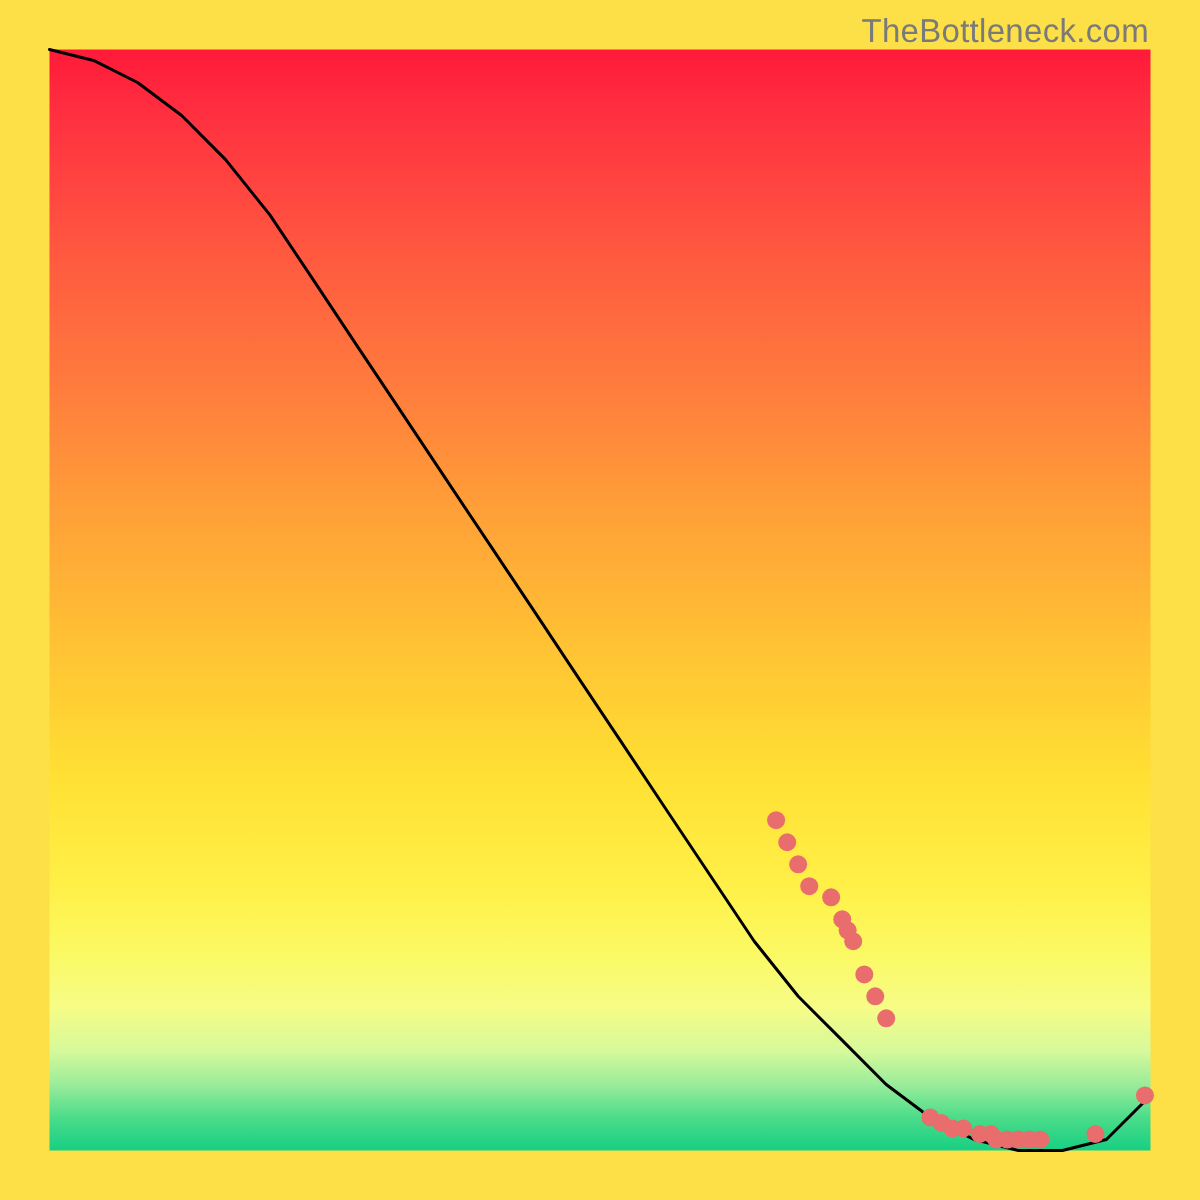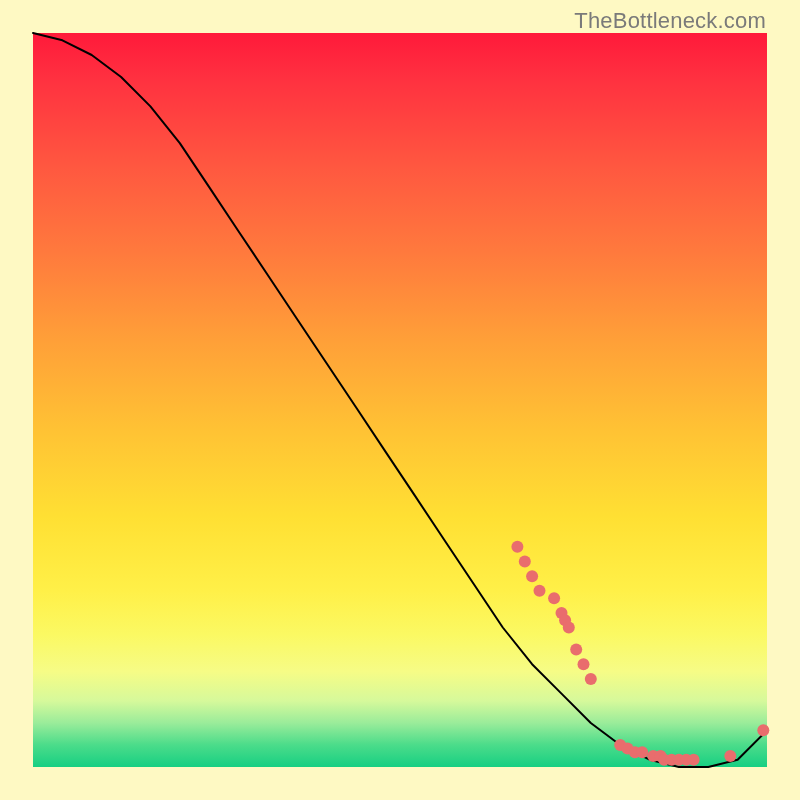--- a/index.html
+++ b/index.html
@@ -8,21 +8,21 @@
     background: #000;
     width: 800px;
     height: 800px;
     overflow: hidden;
     font-family: Arial, Helvetica, sans-serif;
   }
   .container {
     position: relative;
     width: 800px;
     height: 800px;
-    background: #fef9c3;
+    background: #fde047;
   }
   .plot-area {
     position: absolute;
     left: 33px;
     top: 33px;
     width: 734px;
     height: 734px;
     
     background: linear-gradient(to bottom,
       #ff1a3a 0%,

